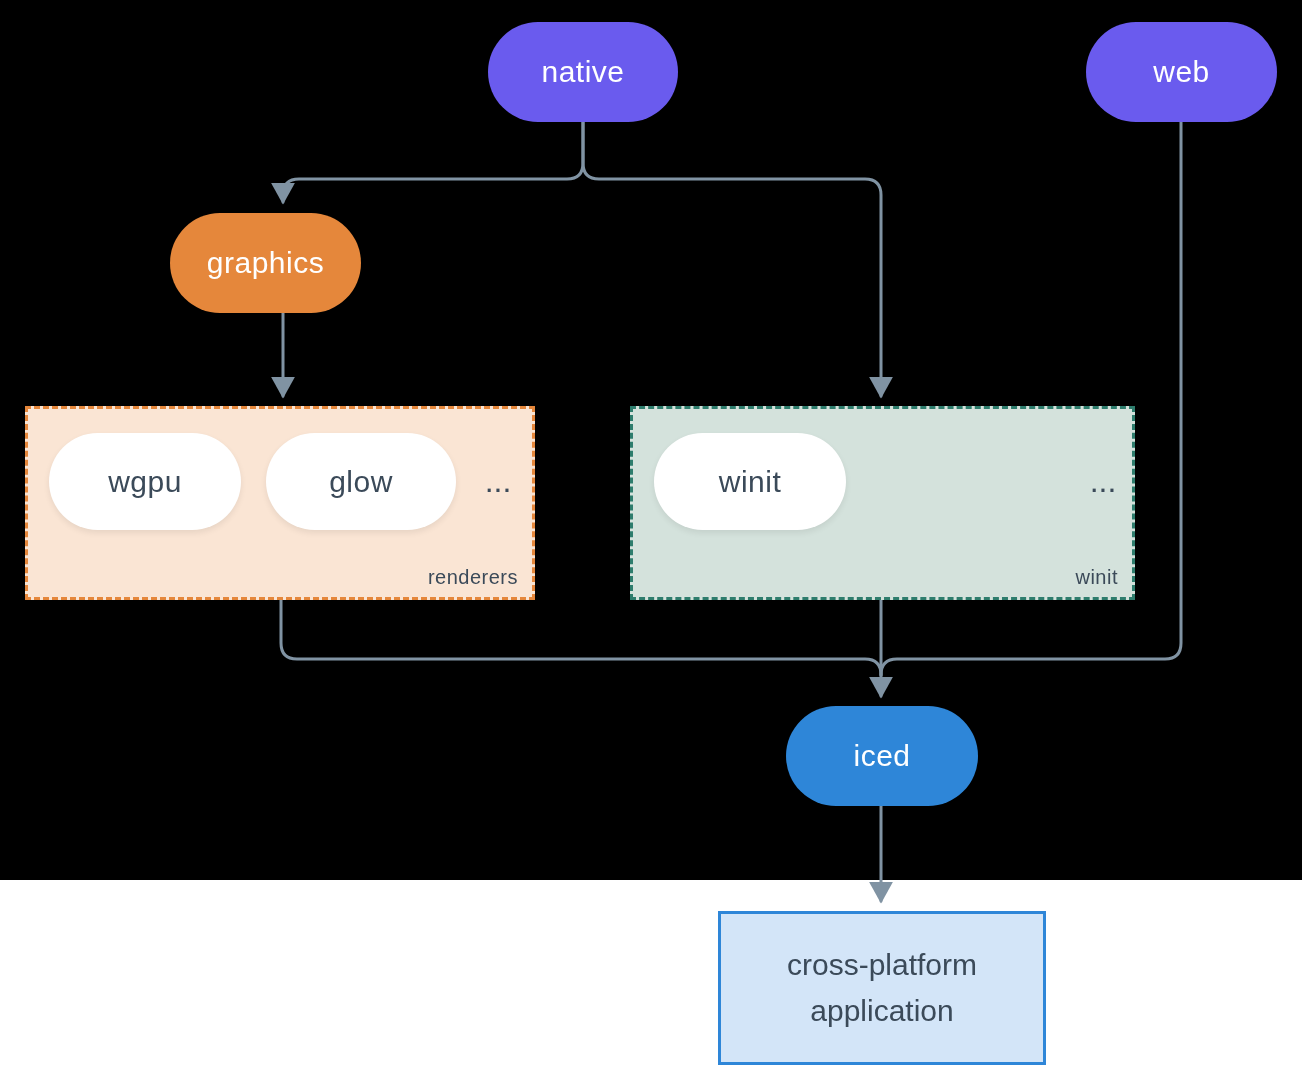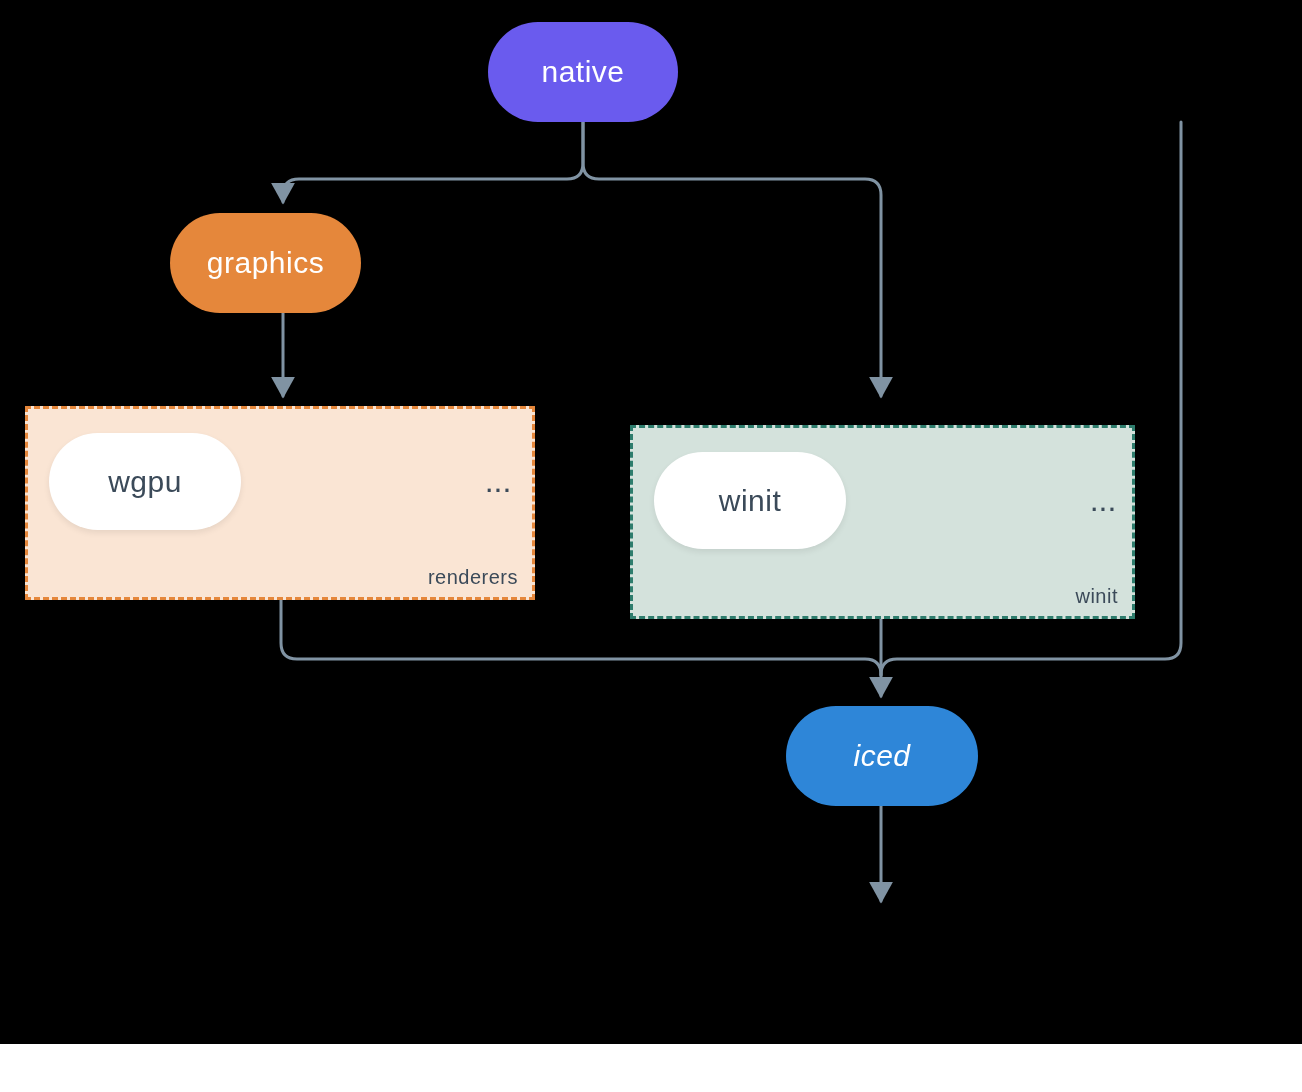--- a/index.html
+++ b/index.html
@@ -2,21 +2,21 @@
 <html><head>
 <meta charset="utf-8">
 <style>
   html,body{margin:0;padding:0;}
   body{
     width:1302px;height:1092px;
     font-family:"Liberation Sans", sans-serif;
     overflow:hidden;
   }
   .canvas{
-    position:relative;width:1302px;height:1044px;
+    position:relative;width:1302px;height:880px;
     background:var(--bg,#000);
   }
   svg.connectors{position:absolute;left:0;top:0;width:1302px;height:1092px;}
   svg.connectors path.wire{
     fill:none;
     stroke:var(--connector-color,#8093A3);
     stroke-width:3;
     stroke-linecap:round;
   }
   svg.connectors .arrowhead{fill:var(--connector-color,#8093A3);}
@@ -30,36 +30,35 @@
   }
   .pill.colored{color:var(--white-text,#fff);}
   .pill.white{
     background:var(--pill-white,#fff);
     color:var(--dark-text,#3B4A59);
     box-shadow:0 3px 6px rgba(0,0,0,0.08);
   }
   .pill-native{left:488px;top:22px;width:190px;height:100px;background:var(--purple,#6A5BEE);}
   .pill-web{left:1086px;top:22px;width:191px;height:100px;background:var(--purple,#6A5BEE);}
   .pill-graphics{left:170px;top:213px;width:191px;height:100px;background:var(--orange,#E5873B);}
-  .pill-iced{left:786px;top:706px;width:192px;height:100px;background:var(--blue,#2E86D8);font-style:italic;}
+  .pill-iced{left:786px;top:706px;width:192px;height:100px;background:var(--blue,#2E86D8);}
 
   .group{
     position:absolute;top:406px;height:194px;
     border:3px dashed;box-sizing:border-box;
   }
   .group-renderers{
     left:25px;width:510px;
     background:var(--renderers-bg,#FAE5D4);
     border-color:var(--renderers-border,#E5873B);
   }
   .group-shells{
     left:630px;width:505px;
     background:var(--shells-bg,#D4E2DC);
     border-color:var(--shells-border,#2E7D6D);
-    margin-top:19px;
   }
   .group .pill{height:97px;top:24px;}
   .g-item-0{left:21px;width:192px;}
   .g-item-1{left:238px;width:190px;}
   .ellipsis{
     position:absolute;top:24px;height:97px;left:440px;width:60px;
     display:flex;align-items:center;justify-content:center;
     font-size:32px;color:var(--dark-text,#3B4A59);
   }
   .group-label{
@@ -95,31 +94,34 @@
     <path class="wire" d="M583,122 L583,163 Q583,179 599,179 L865,179 Q881,179 881,195 L881,396" marker-end="url(#arrow)"></path>
     <path class="wire" d="M283,313 L283,396" marker-end="url(#arrow)"></path>
     <path class="wire" d="M281,600 L281,643 Q281,659 297,659 L865,659 Q881,659 881,675"></path>
     <path class="wire" d="M1181,122 L1181,643 Q1181,659 1165,659 L897,659 Q881,659 881,675"></path>
     <path class="wire" d="M881,600 L881,696" marker-end="url(#arrow)"></path>
     <path class="wire" d="M881,806 L881,901" marker-end="url(#arrow)"></path>
   </svg>
 
   <div class="pill colored pill-native">native</div>
 
+  <div class="pill colored pill-web">web</div>
 
   <div class="pill colored pill-graphics">graphics</div>
 
   <div class="group group-renderers">
     <div class="pill white g-item-0">wgpu</div>
+    <div class="pill white g-item-1">glow</div>
     <div class="ellipsis">...</div>
     <div class="group-label">renderers</div>
   </div>
 
   <div class="group group-shells">
     <div class="pill white g-item-0">winit</div>
     <div class="ellipsis">...</div>
     <div class="group-label">winit</div>
   </div>
 
   <div class="pill colored pill-iced">iced</div>
 
+  <div class="app-box">cross-platform application</div>
 
 </div>
 
 </body></html>

